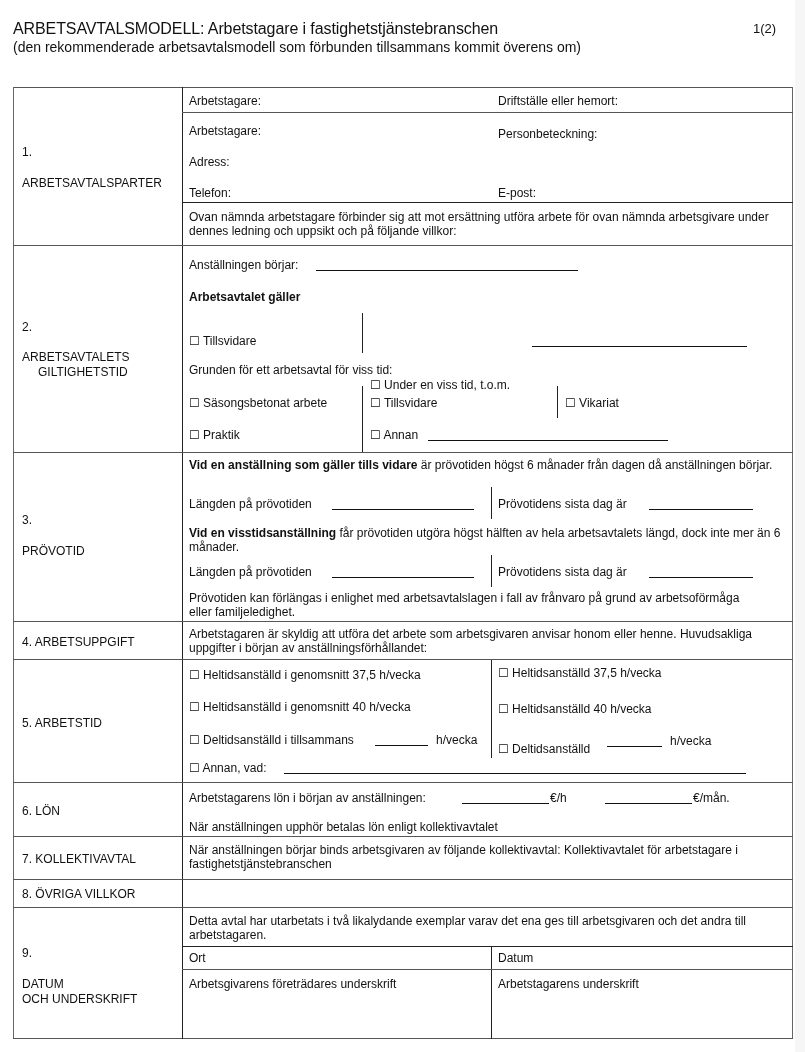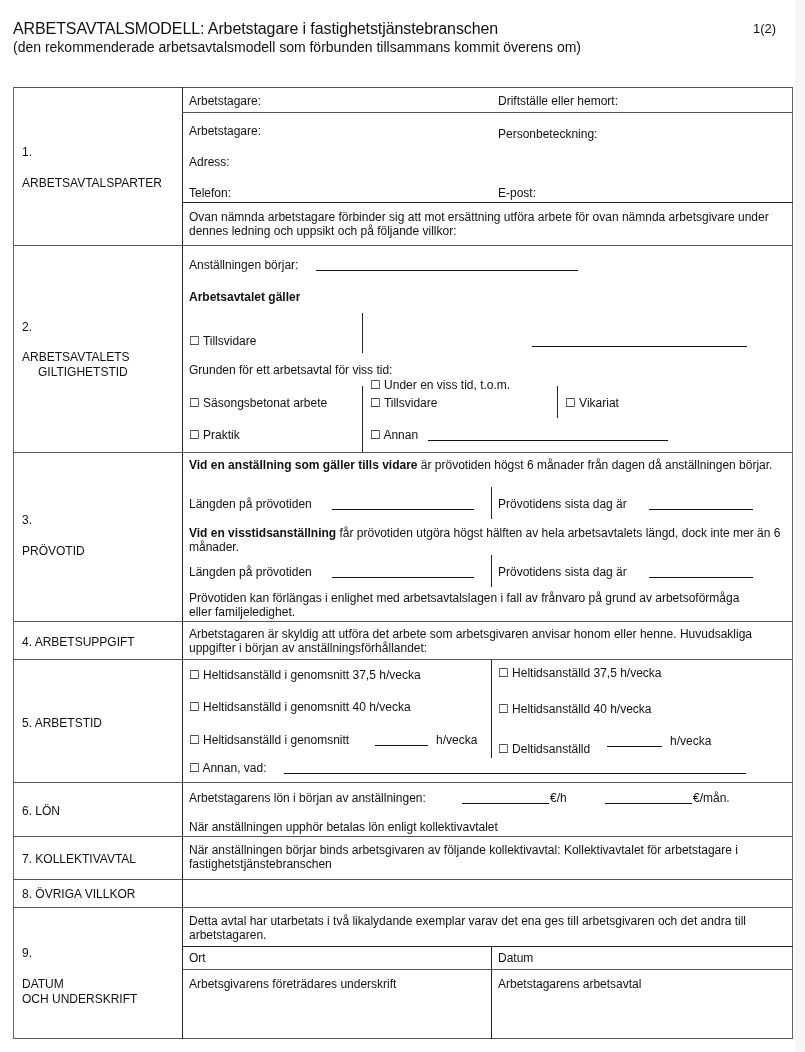--- a/index.html
+++ b/index.html
@@ -125,21 +125,21 @@
 <div>
   <div class="t" style="left:22px; top:716px;">5. ARBETSTID</div>
   <div class="vl" style="left:491px; top:660px; height:98px;"></div>
 
   <div class="t" style="left:189px; top:668px;"><span class="cb">☐</span> <span>Heltidsanställd i genomsnitt 37,5 h/vecka</span></div>
   <div class="t" style="left:498px; top:666px;"><span class="cb">☐</span> <span>Heltidsanställd 37,5 h/vecka</span></div>
 
   <div class="t" style="left:189px; top:700px;"><span class="cb">☐</span> <span>Heltidsanställd i genomsnitt 40 h/vecka</span></div>
   <div class="t" style="left:498px; top:702px;"><span class="cb">☐</span> <span>Heltidsanställd 40 h/vecka</span></div>
 
-  <div class="t" style="left:189px; top:733px;"><span class="cb">☐</span> <span>Heltidsanställd i genomsnitt</span></div>
+  <div class="t" style="left:189px; top:733px;"><span class="cb">☐</span> <span>Deltidsanställd i tillsammans</span></div>
   <div class="ul" style="left:375px; top:745px; width:53px;"></div>
   <div class="t" style="left:436px; top:733px;">h/vecka</div>
 
   <div class="t" style="left:498px; top:734px;margin-top:8px;"><span class="cb">☐</span> <span>Deltidsanställd</span></div>
   <div class="ul" style="left:607px; top:746px; width:55px;"></div>
   <div class="t" style="left:670px; top:734px;">h/vecka</div>
 
   <div class="t" style="left:189px; top:761px;"><span class="cb">☐</span> <span>Annan, vad:</span></div>
   <div class="ul" style="left:284px; top:773px; width:462px;"></div>
 </div>
@@ -171,16 +171,16 @@
 
   <div class="t wrap" style="left:189px; top:914px; width:595px;">Detta avtal har utarbetats i två likalydande exemplar varav det ena ges till arbetsgivaren och det andra till arbetstagaren.</div>
   <div class="hlt" style="left:182px; top:946px; width:611px;"></div>
   <div class="vl" style="left:491px; top:946px; height:93px;"></div>
 
   <div class="t" style="left:189px; top:951px;">Ort</div>
   <div class="t" style="left:498px; top:951px;">Datum</div>
   <div class="hl" style="left:182px; top:969px; width:611px;"></div>
 
   <div class="t" style="left:189px; top:977px;">Arbetsgivarens företrädares underskrift</div>
-  <div class="t" style="left:498px; top:977px;">Arbetstagarens arbetsavtal</div>
+  <div class="t" style="left:498px; top:977px;">Arbetstagarens underskrift</div>
   <div style="position:absolute; left:184px; top:994px; width:305px; height:42px;"></div>
   <div style="position:absolute; left:493px; top:994px; width:298px; height:42px;"></div>
 </div>
 
 </body></html>

